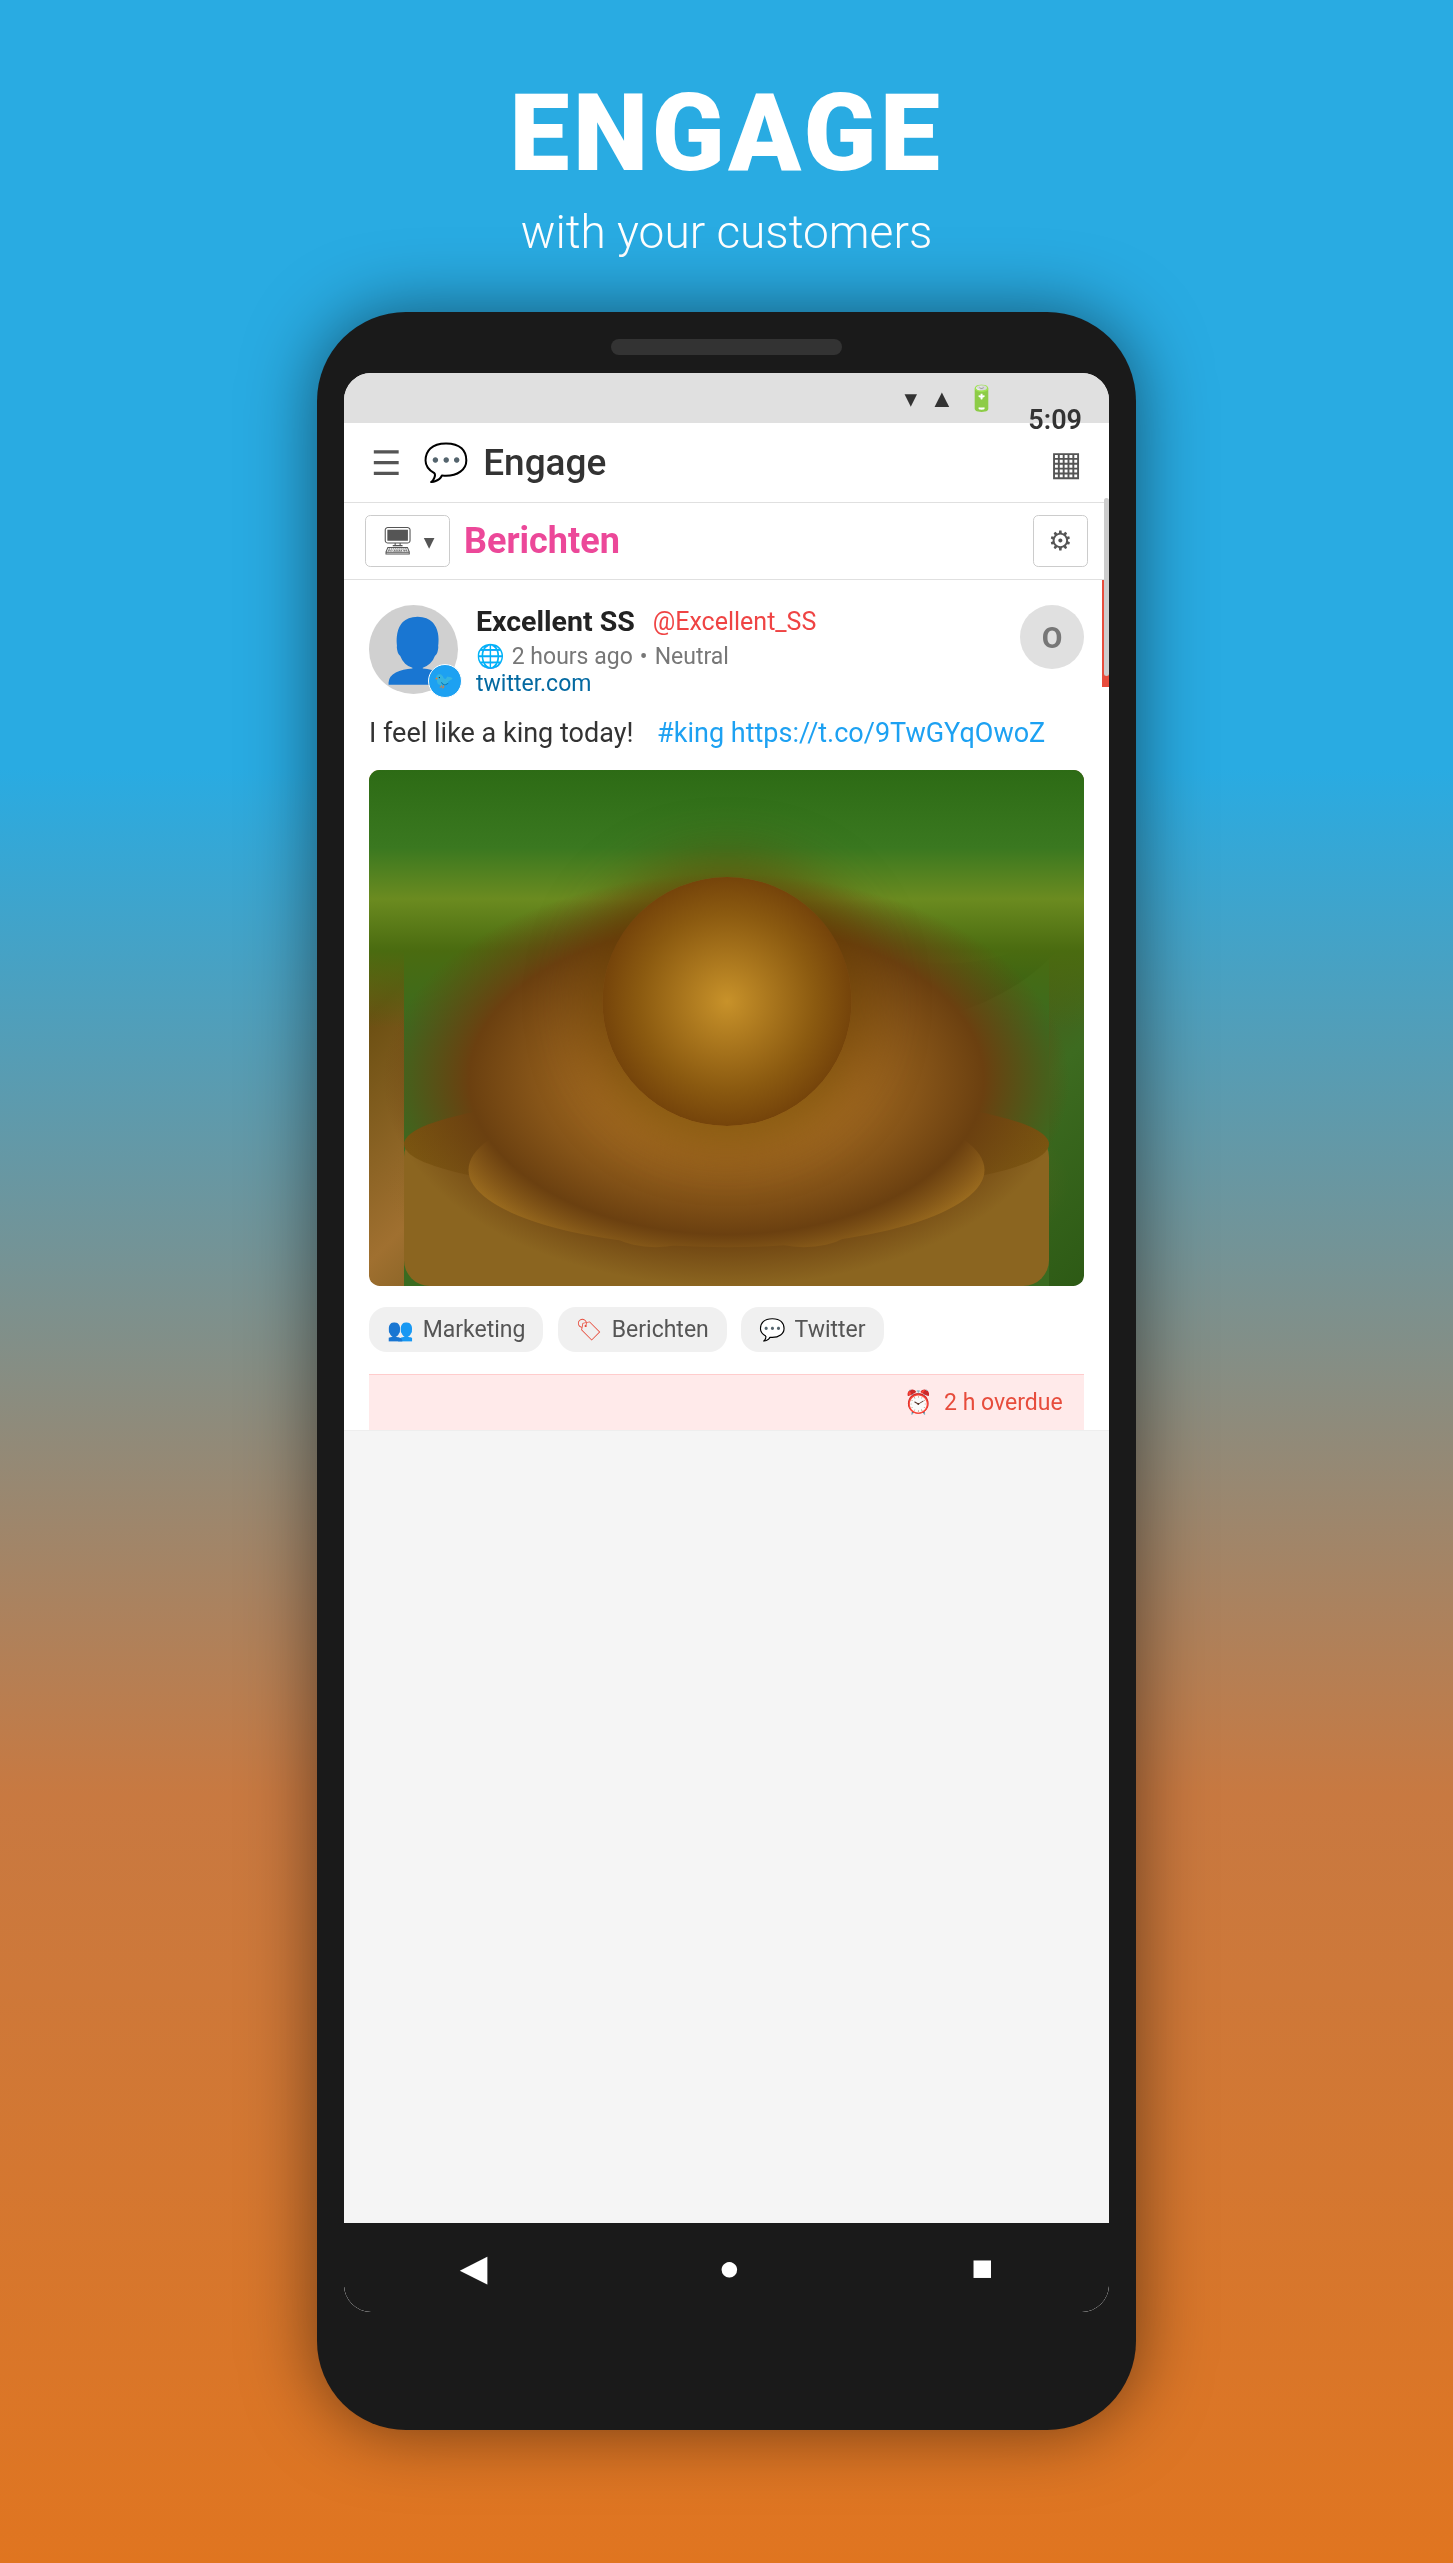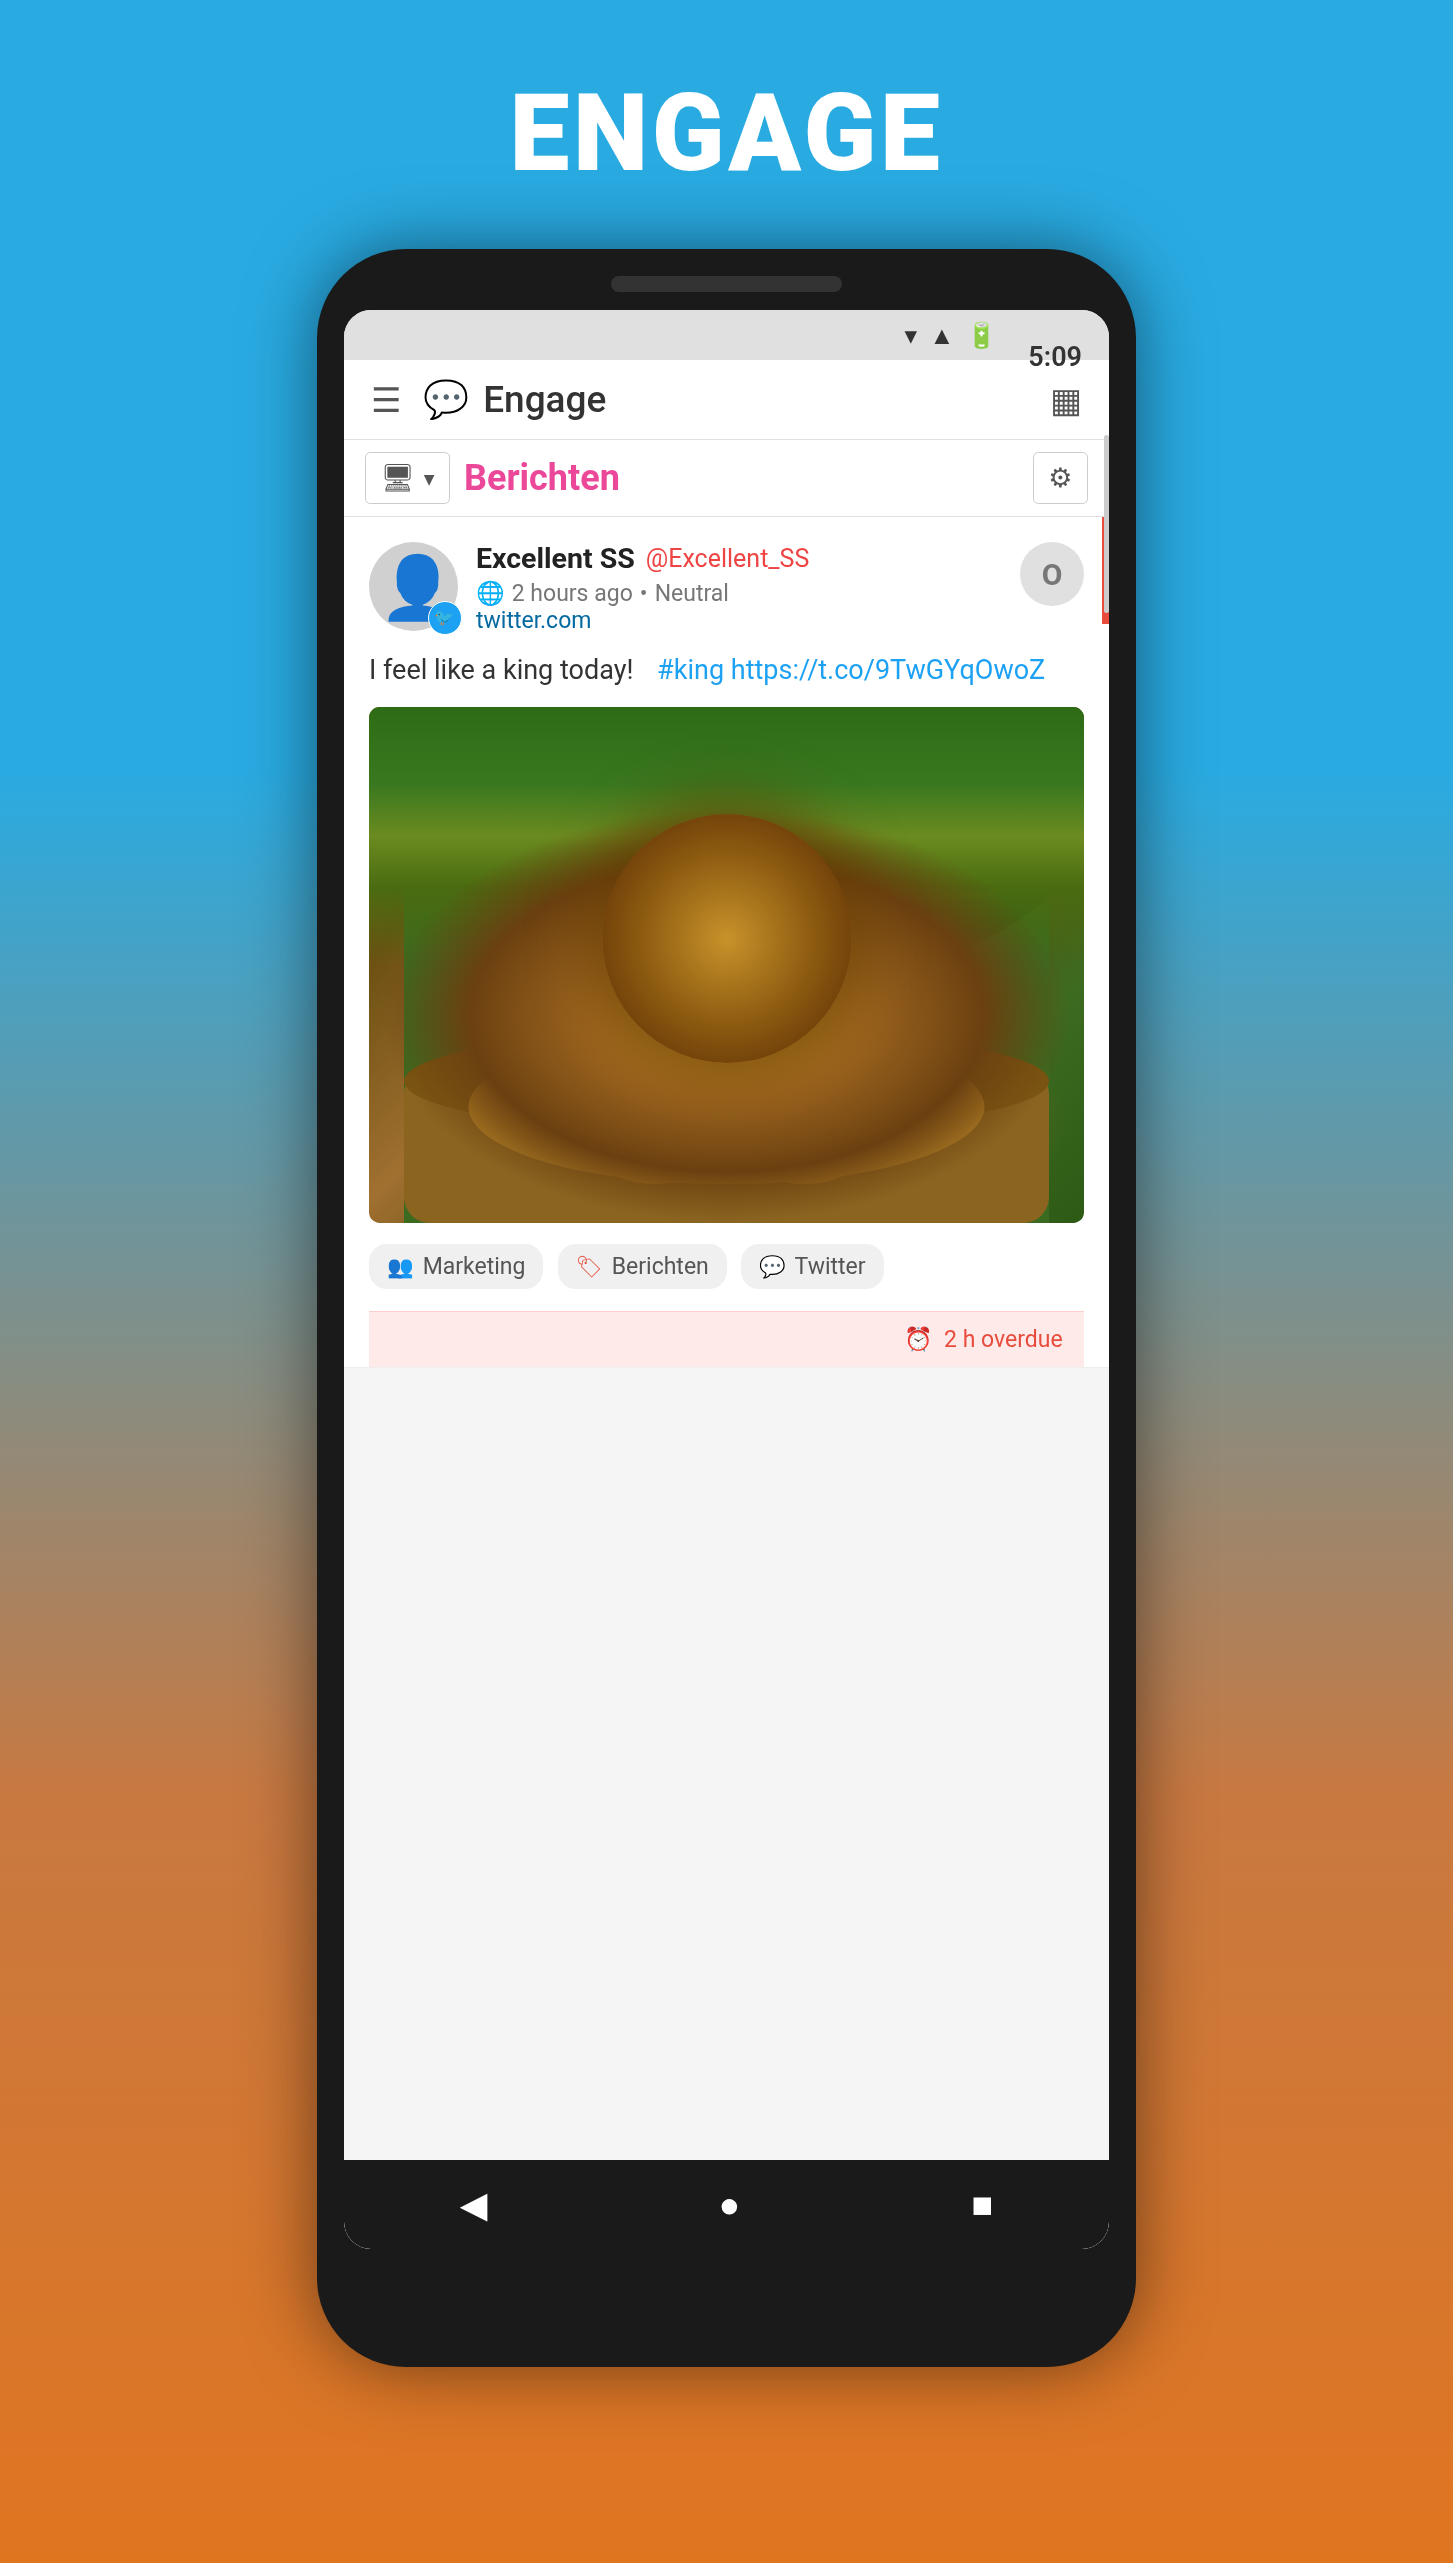--- a/index.html
+++ b/index.html
@@ -229,21 +229,21 @@
       font-size: 16px;
     }
 
     .user-info {
       flex: 1;
     }
 
     .user-name-row {
       display: flex;
       align-items: center;
-      gap: 11px;
+      gap: 18px;
       flex-wrap: wrap;
     }
 
     .user-name {
       font-size: 28.5px;
       font-weight: 700;
       color: #222;
     }
 
     .user-handle {
@@ -426,20 +426,21 @@
       height: 178px;
       background: #ccc;
       border-radius: 2.7px;
     }
   </style>
 </head>
 <body>
 
 <div class="page-header">
   <h1>ENGAGE</h1>
+  <p>with your customers</p>
 </div>
 
 <div class="phone-frame">
   <div class="phone-speaker"></div>
 
   <div class="phone-screen">
 
     <div class="status-bar">
       <div class="status-icons">
         <span>▾</span>

